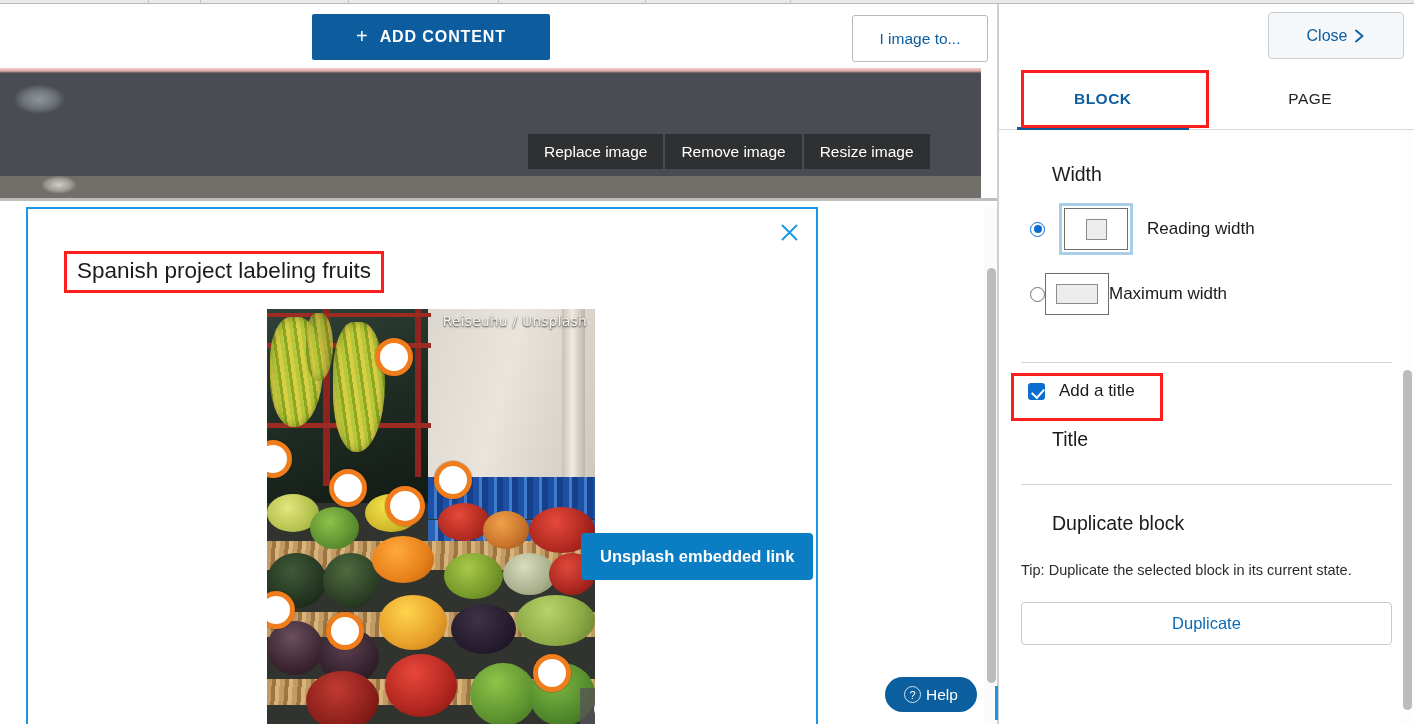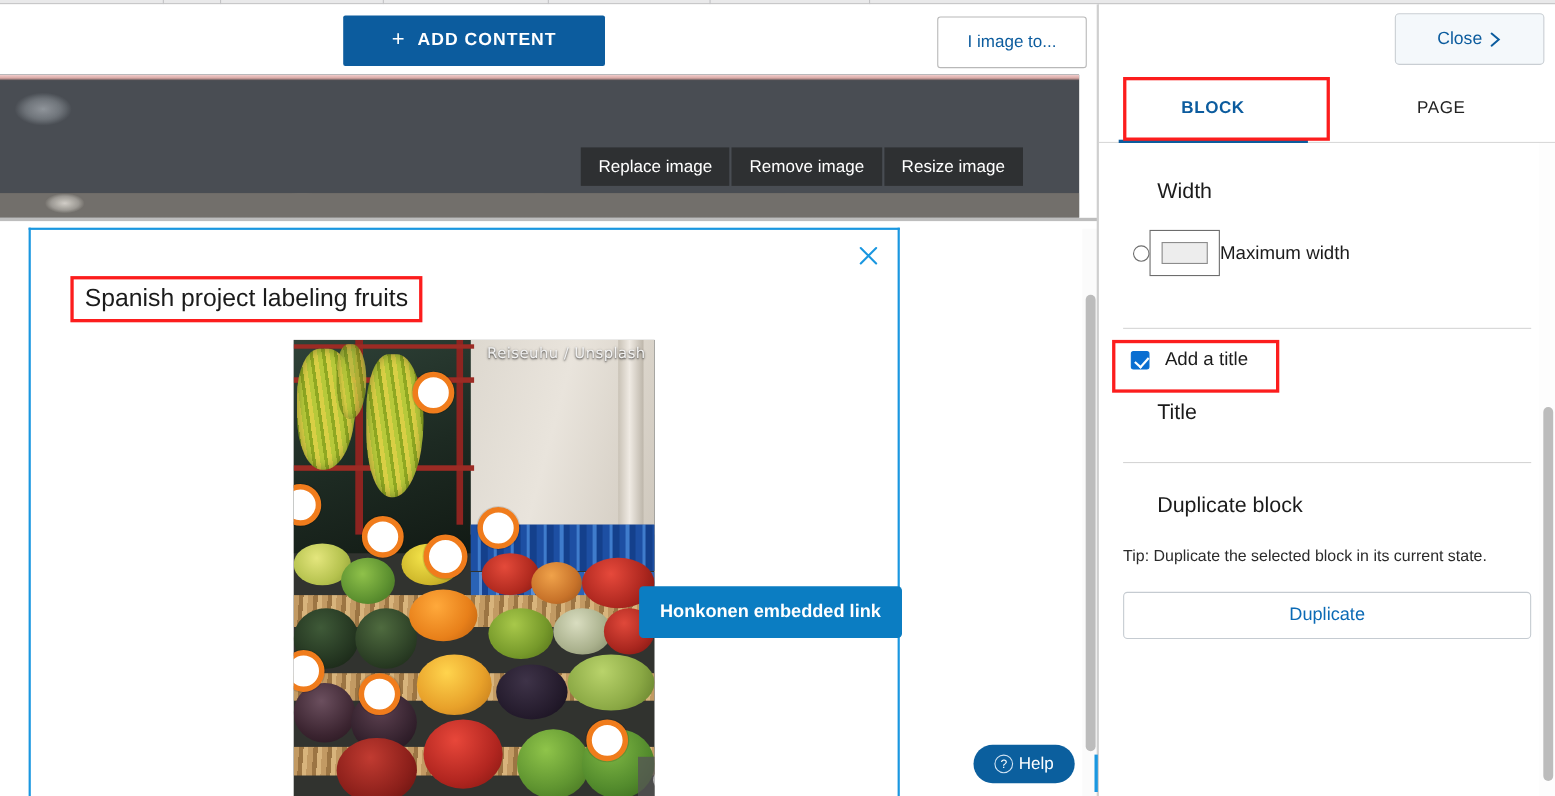--- a/index.html
+++ b/index.html
@@ -605,21 +605,21 @@
         <div class="hotspot" style="left:81%;top:82%;width:38px;height:38px;"></div>
 
         <div id="tl-bar">
           <div class="access-ico">
             
           </div>
 
         </div>
       </div>
 
-      <div id="replace-embed">Honkonen embedded link</div>
+      <div id="replace-embed">Unsplash embedded link</div>
     </div>
 
     <div id="bottom-row">
       <div class="avatars">
         <div class="av"></div>
           <div class="av"></div>
       </div>
       <div class="meta">
         <span>Honkonen, Kunar, 10</span>
         <span class="pg">5/26</span>
@@ -653,20 +653,27 @@
       <div class="tab idle">PAGE</div>
     </div>
     <div id="tab-highlight"></div>
 
     <div class="panel-body">
 
       <div style="padding:33px 0 0 22px">
         <div class="sec-head">Width</div>
       </div>
 
+      <div class="radio-row" style="padding:22px 0 0 31px; gap:19px">
+        <div class="radio on"></div>
+        <div class="swatch reading sel">
+          <div class="inner"></div>
+        </div>
+        <div class="radio-label">Reading width</div>
+      </div>
 
       <div class="radio-row" style="padding:23px 0 0 31px; ">
         <div class="radio"></div>
         <div class="swatch maximum">
           <div class="inner"></div>
         </div>
         <div class="radio-label">Maximum width</div>
       </div>
 
       <div class="hr" style="margin:47px 22px 0 22px"></div>

